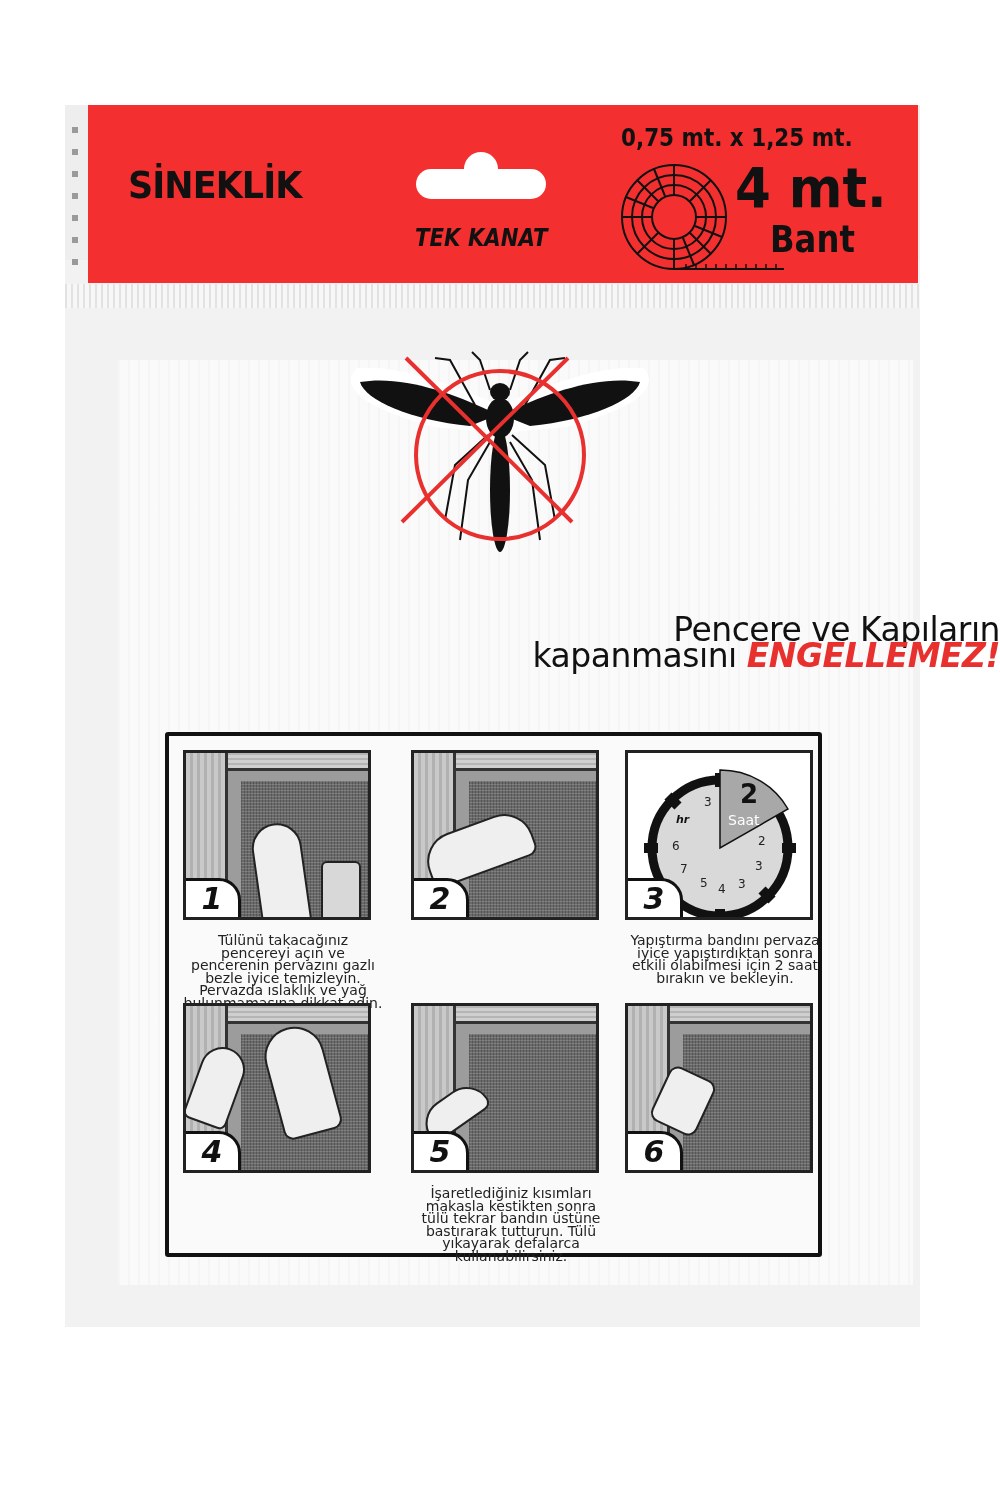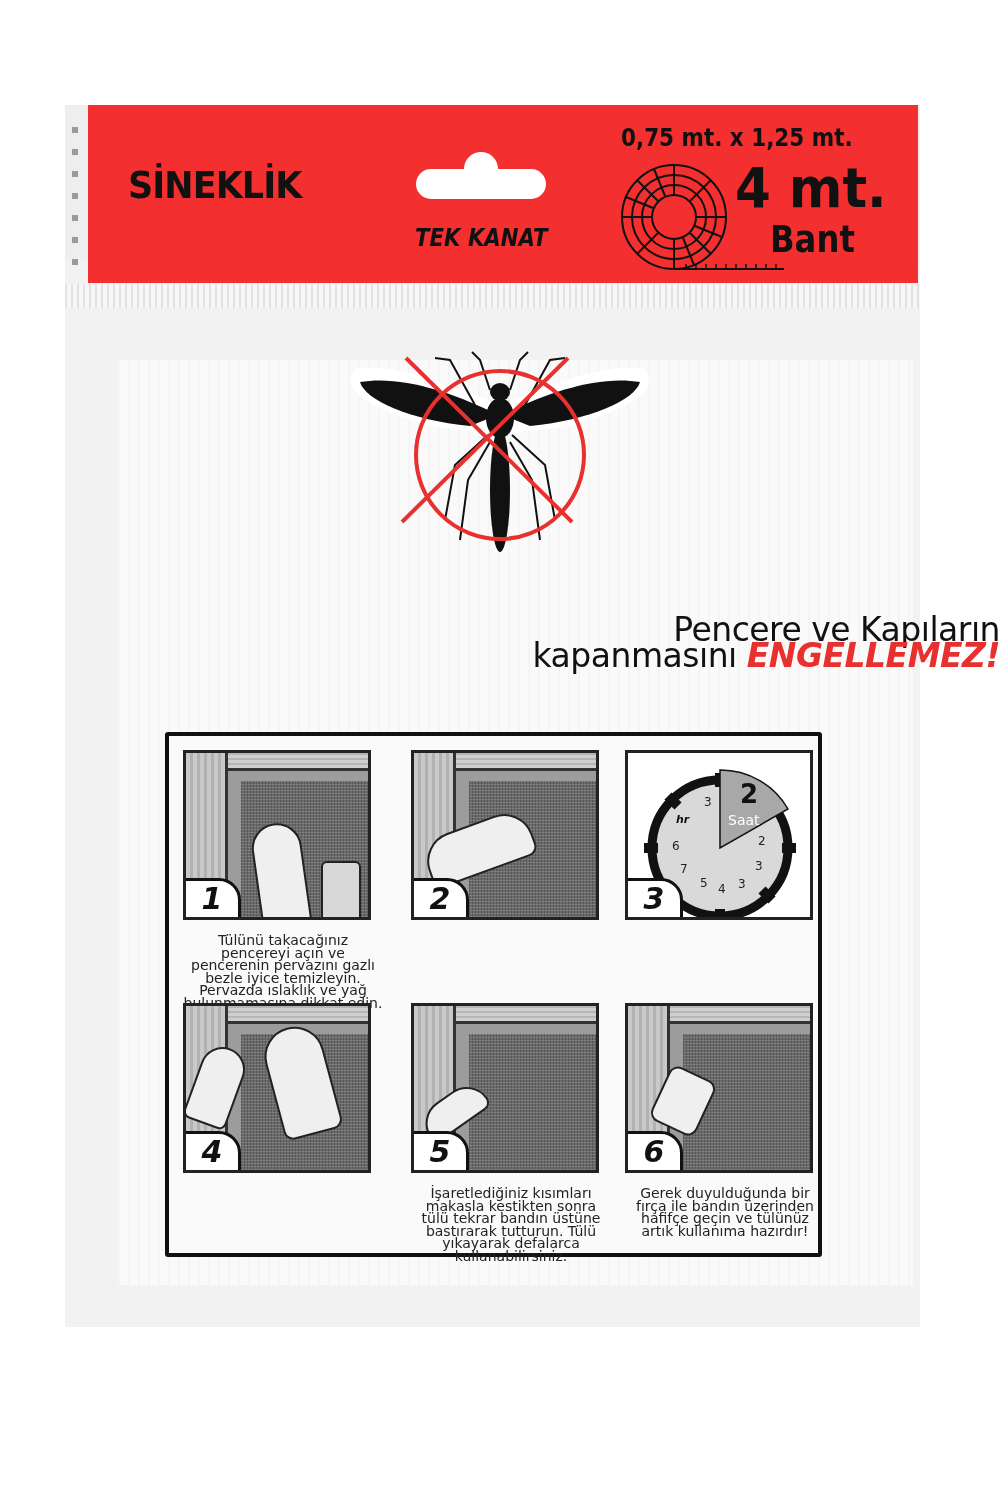--- a/index.html
+++ b/index.html
@@ -196,20 +196,21 @@
           <text x="52" y="120">7</text>
           <text x="72" y="134">5</text>
           <text x="90" y="140">4</text>
           <text x="110" y="135">3</text>
           <text x="127" y="117">3</text>
           <text x="130" y="92">2</text>
         </g>
       </svg>
       <div class="badge">3</div>
     </div>
+    <div class="caption">Yapıştırma bandını pervaza iyice yapıştırdıktan sonra etkili olabilmesi için 2 saat bırakın ve bekleyin.</div>
   </div>
 
   <div class="step s4">
     <div class="pic">
       <div class="frame-l"></div>
         <div class="frame-t"></div>
         <div class="mesh"></div>
       <div class="hand" style="left:85px;top:20px;width:60px;height:110px;transform:rotate(-15deg);"></div>
       <div class="hand" style="left:8px;top:40px;width:45px;height:80px;transform:rotate(20deg);"></div>
       <div class="badge">4</div>
@@ -228,16 +229,15 @@
   </div>
 
   <div class="step s6">
     <div class="pic">
       <div class="frame-l"></div>
         <div class="frame-t"></div>
         <div class="mesh"></div>
       <div class="hand" style="left:30px;top:65px;width:50px;height:60px;transform:rotate(25deg);border-radius:10px;"></div>
       <div class="badge">6</div>
     </div>
-    <div class="caption">Gerek duyulduğunda bir fırça ile bandın üzerinden hafifçe geçin ve tülünüz artık kullanıma hazırdır!</div>
   </div>
 
 </div>
 
 </body></html>

